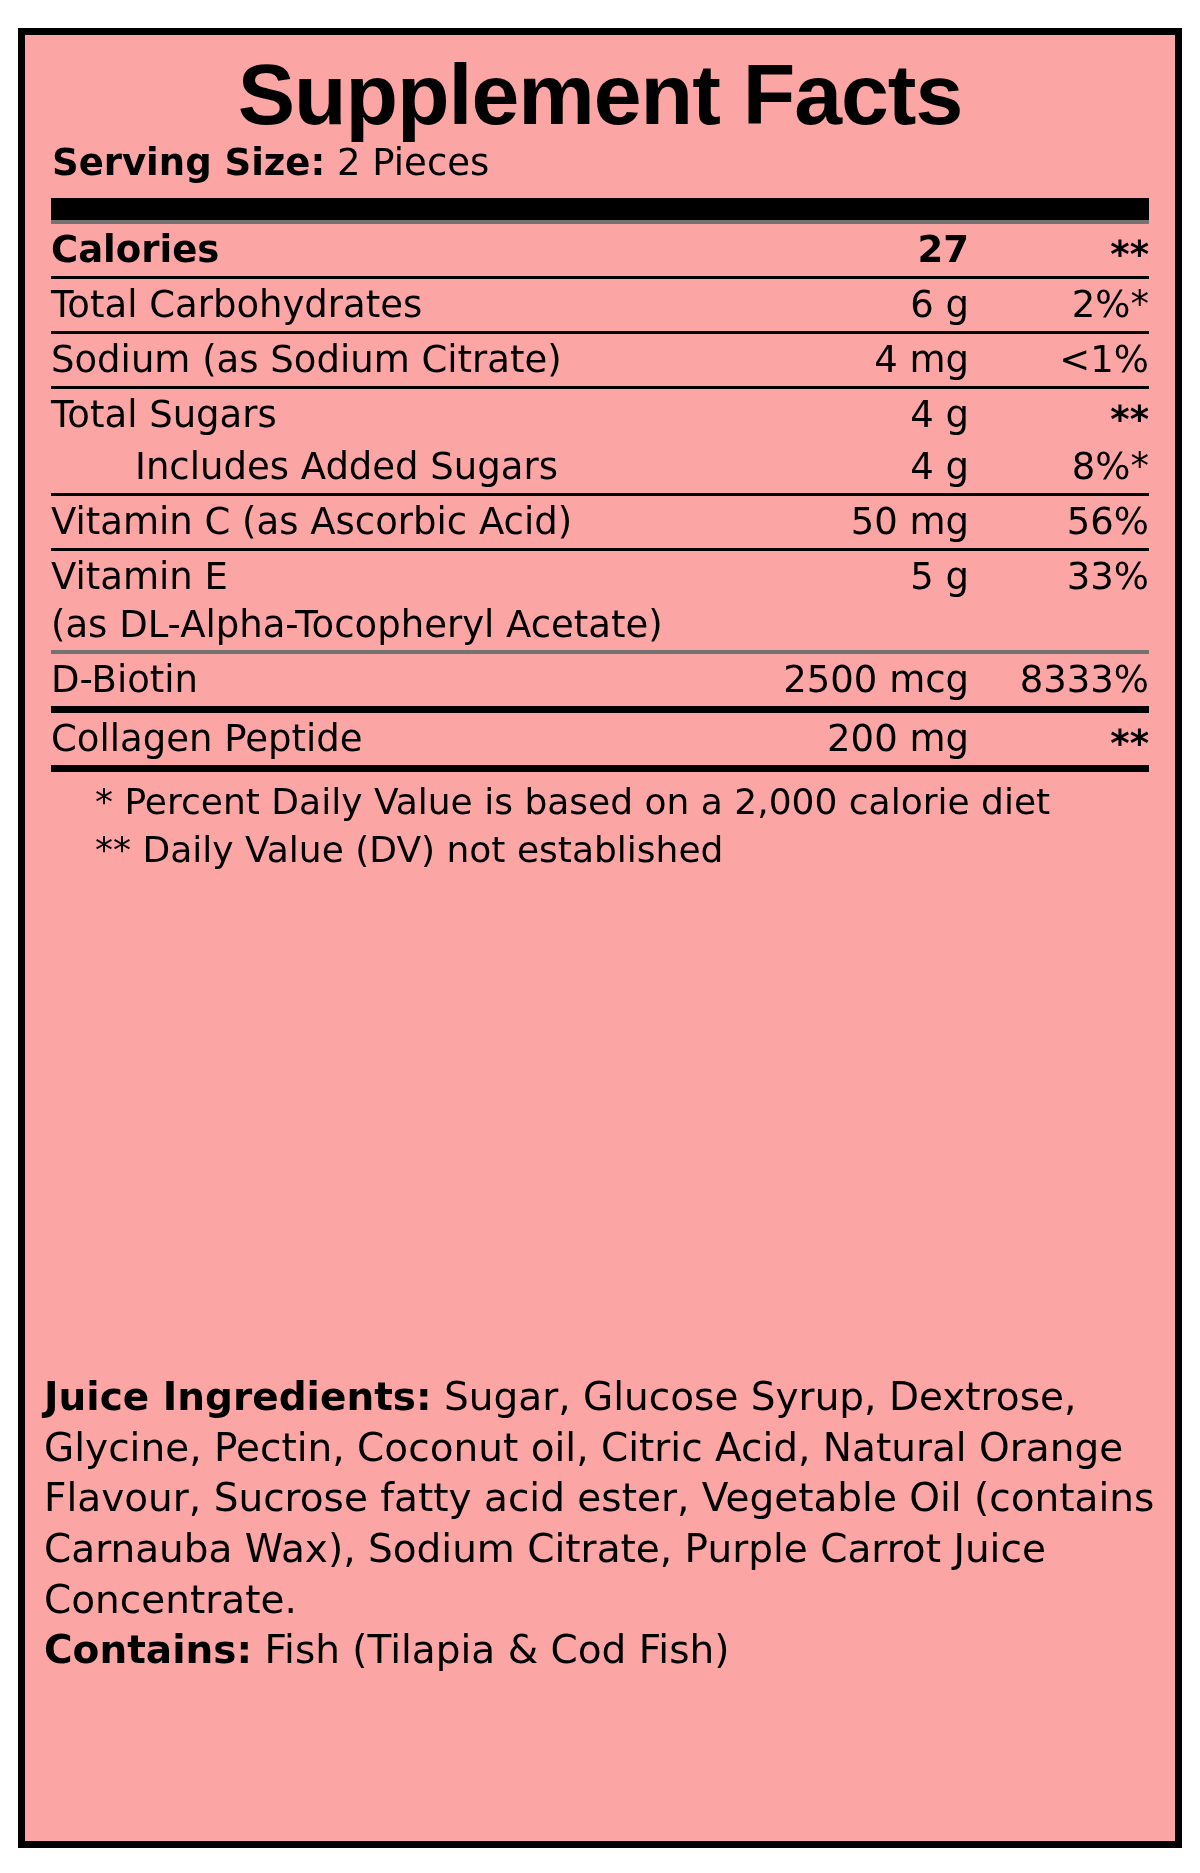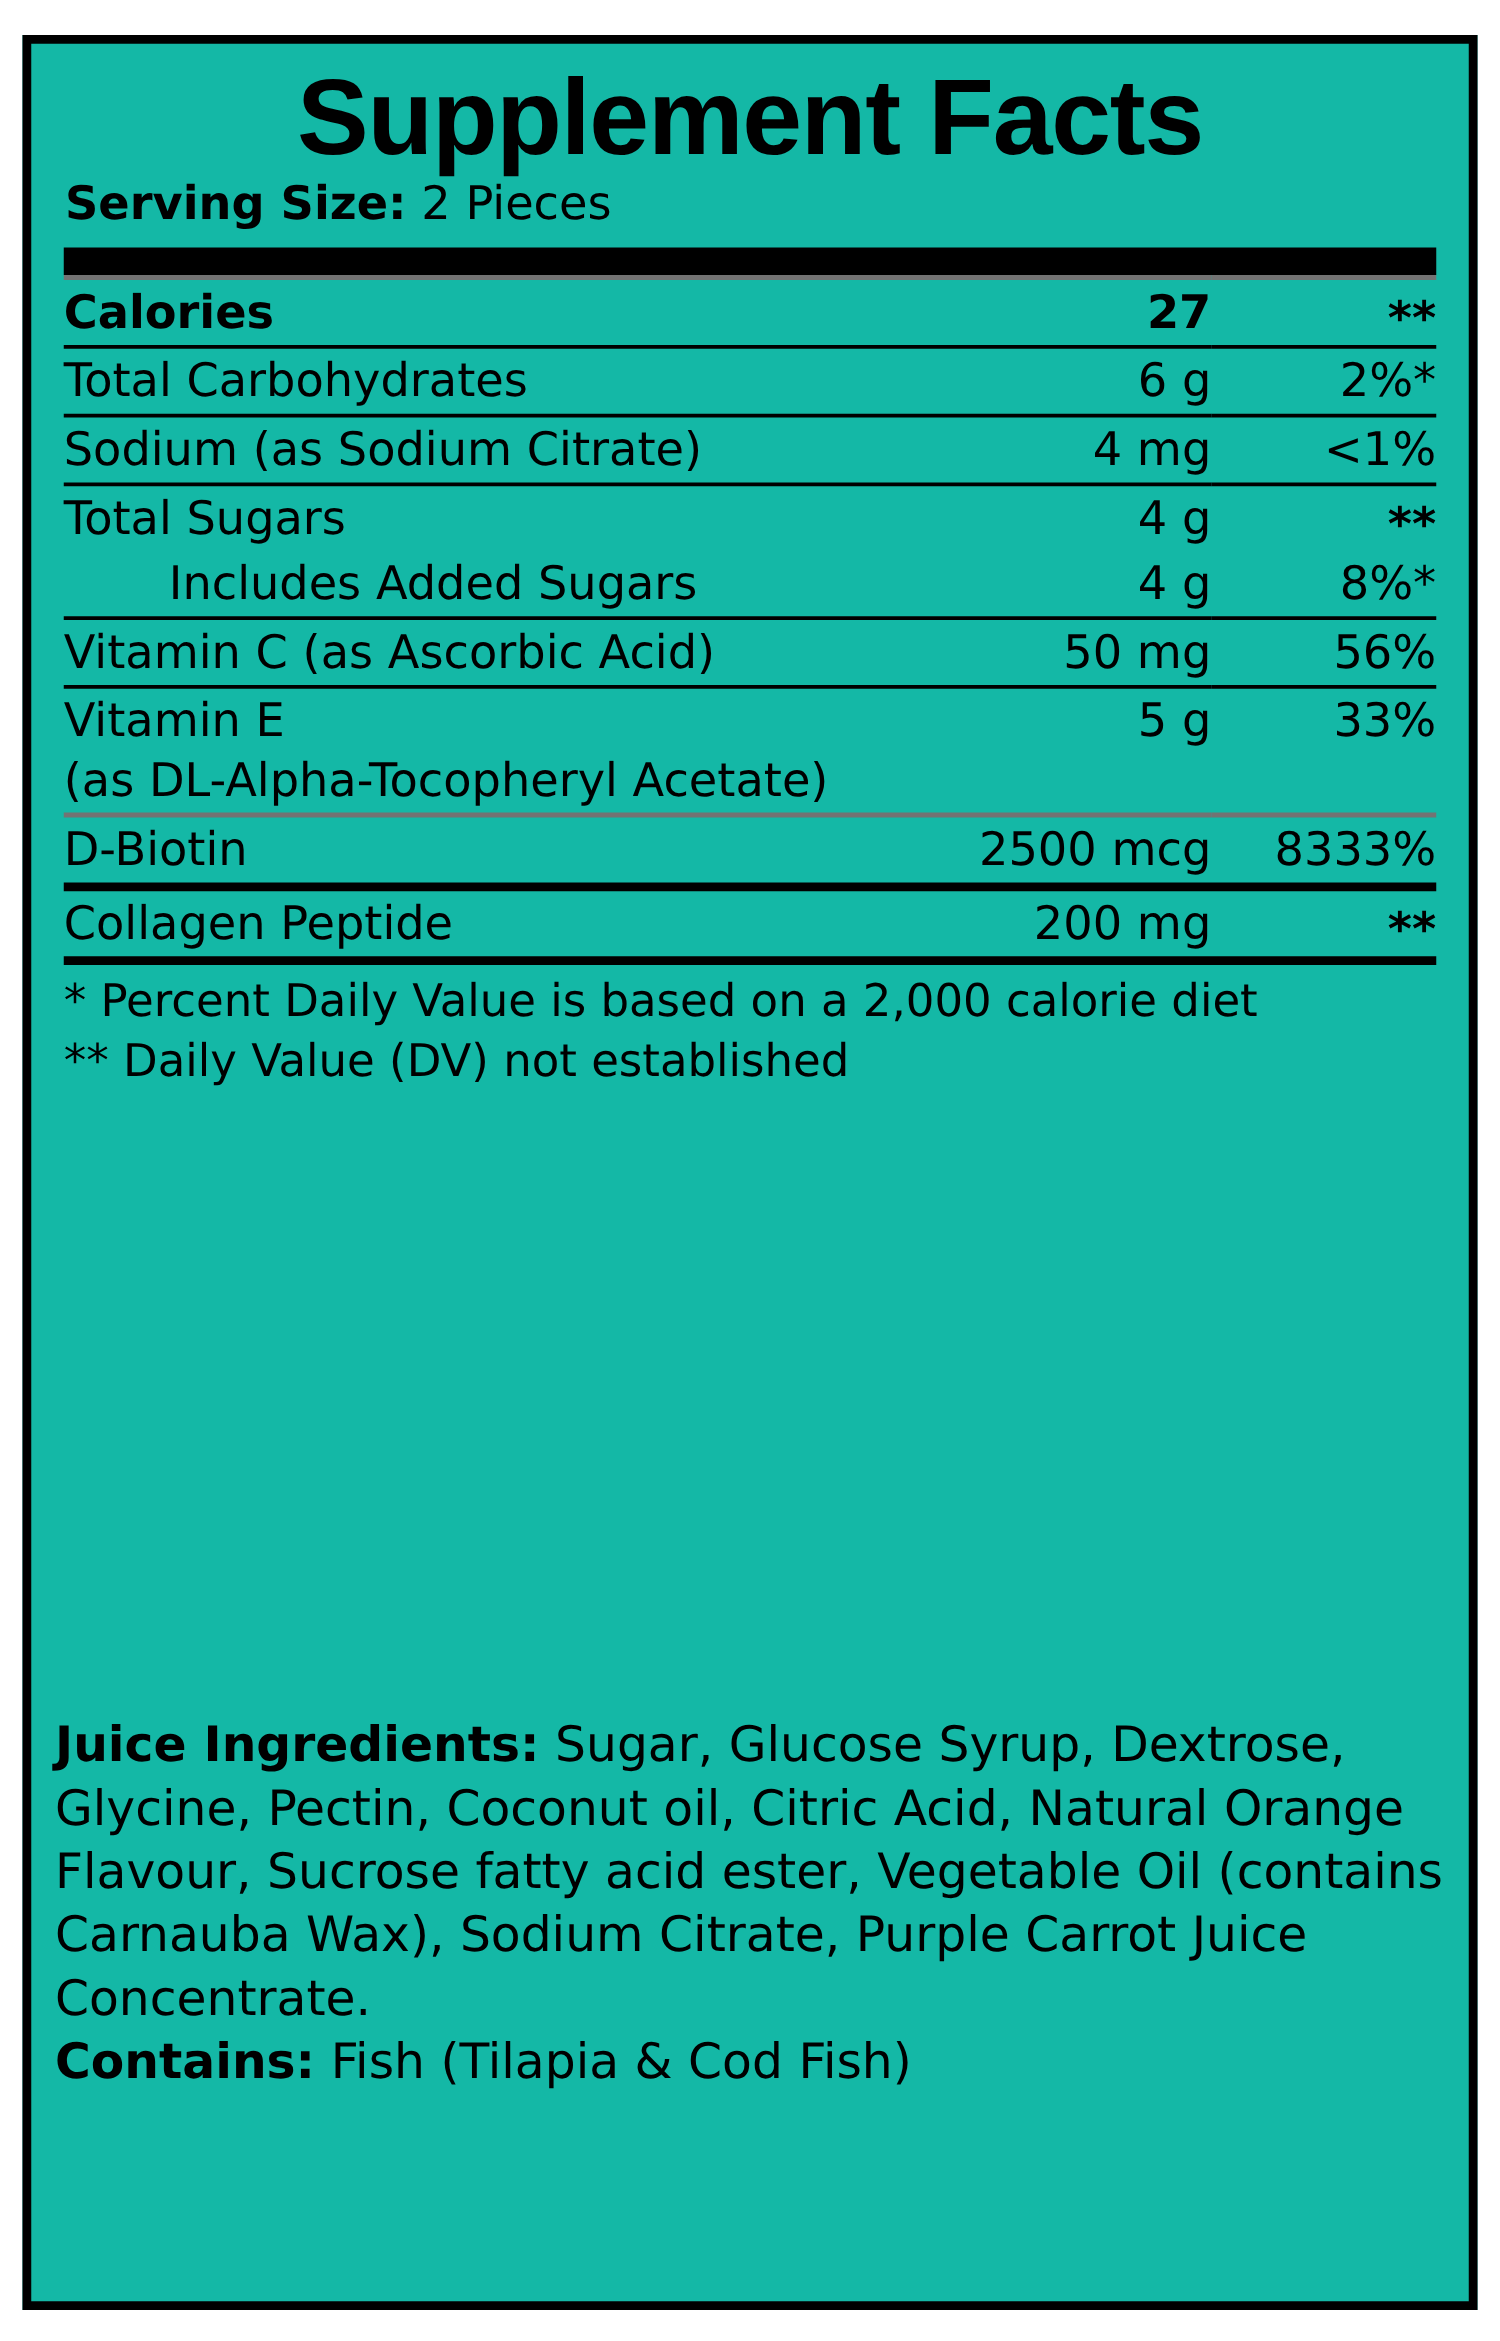--- a/index.html
+++ b/index.html
@@ -15,21 +15,21 @@
     color: #000000;
     position: relative;
   }
   .panel {
     position: absolute;
     left: 18px;
     top: 28px;
     width: 1164px;
     height: 1820px;
     border: 7px solid #000;
-    background: #14b8a6;
+    background: #fca5a5;
     padding: 0;
   }
   .inner {
     padding: 10px 26px 0 26px;
   }
 
   .title {
     font-family: "Liberation Sans", sans-serif;
     font-weight: bold;
     font-size: 86px;
@@ -91,21 +91,21 @@
 
   .border-top-thin td { border-top: 4px solid #737373; }
   .border-top-hair td { border-top: 3px solid #000; }
   .no-border td { border-top: none; }
 
   .footnotes {
     font-size: 36px;
     line-height: 1.33;
     padding: 6px 0 0 0;
   }
-  .footnotes div { white-space: normal; }
+  .footnotes div { white-space: normal; margin-left: 44px; }
 
   .other {
     position: absolute;
     left: 18px;
     top: 1372px;
     width: 1164px;
     padding: 0 26px;
     font-size: 39px;
     line-height: 1.30;
   }

